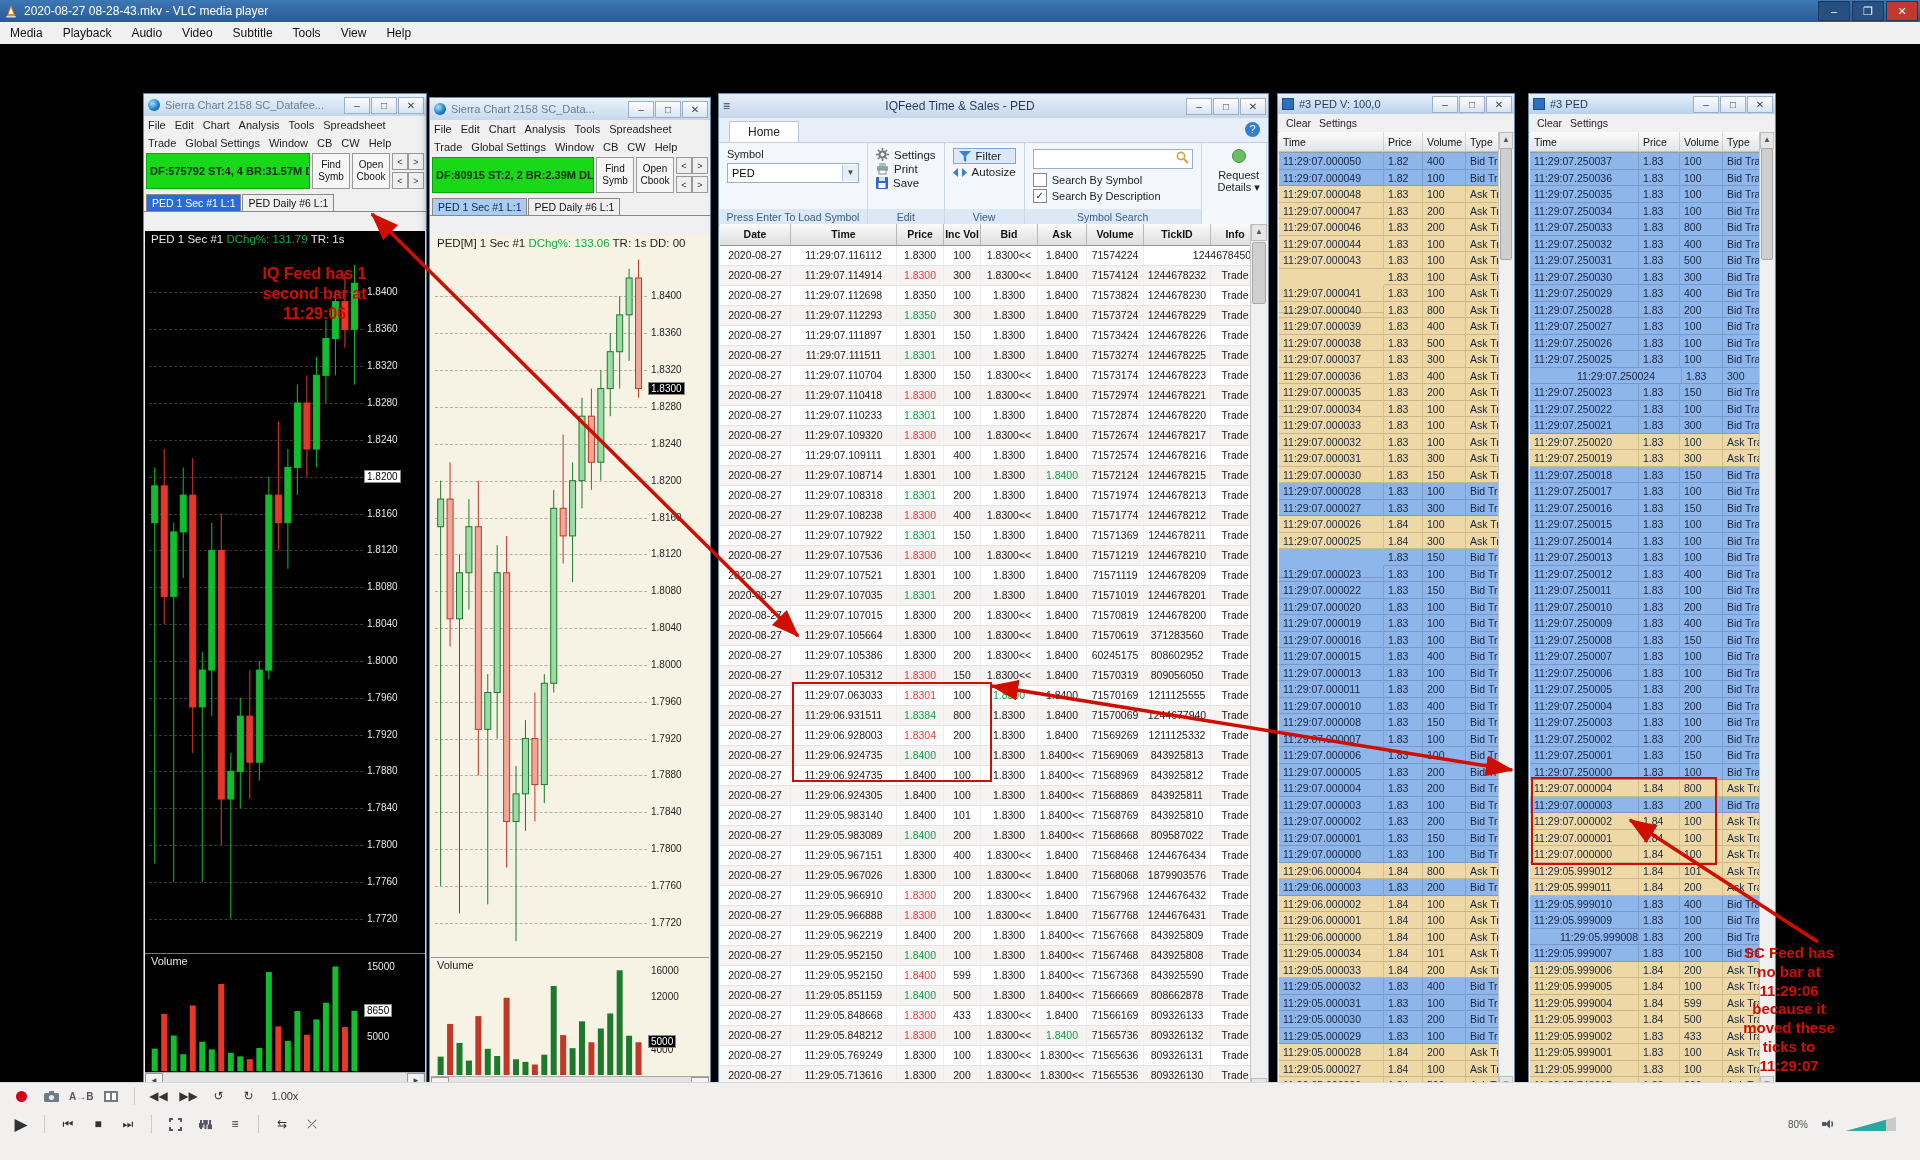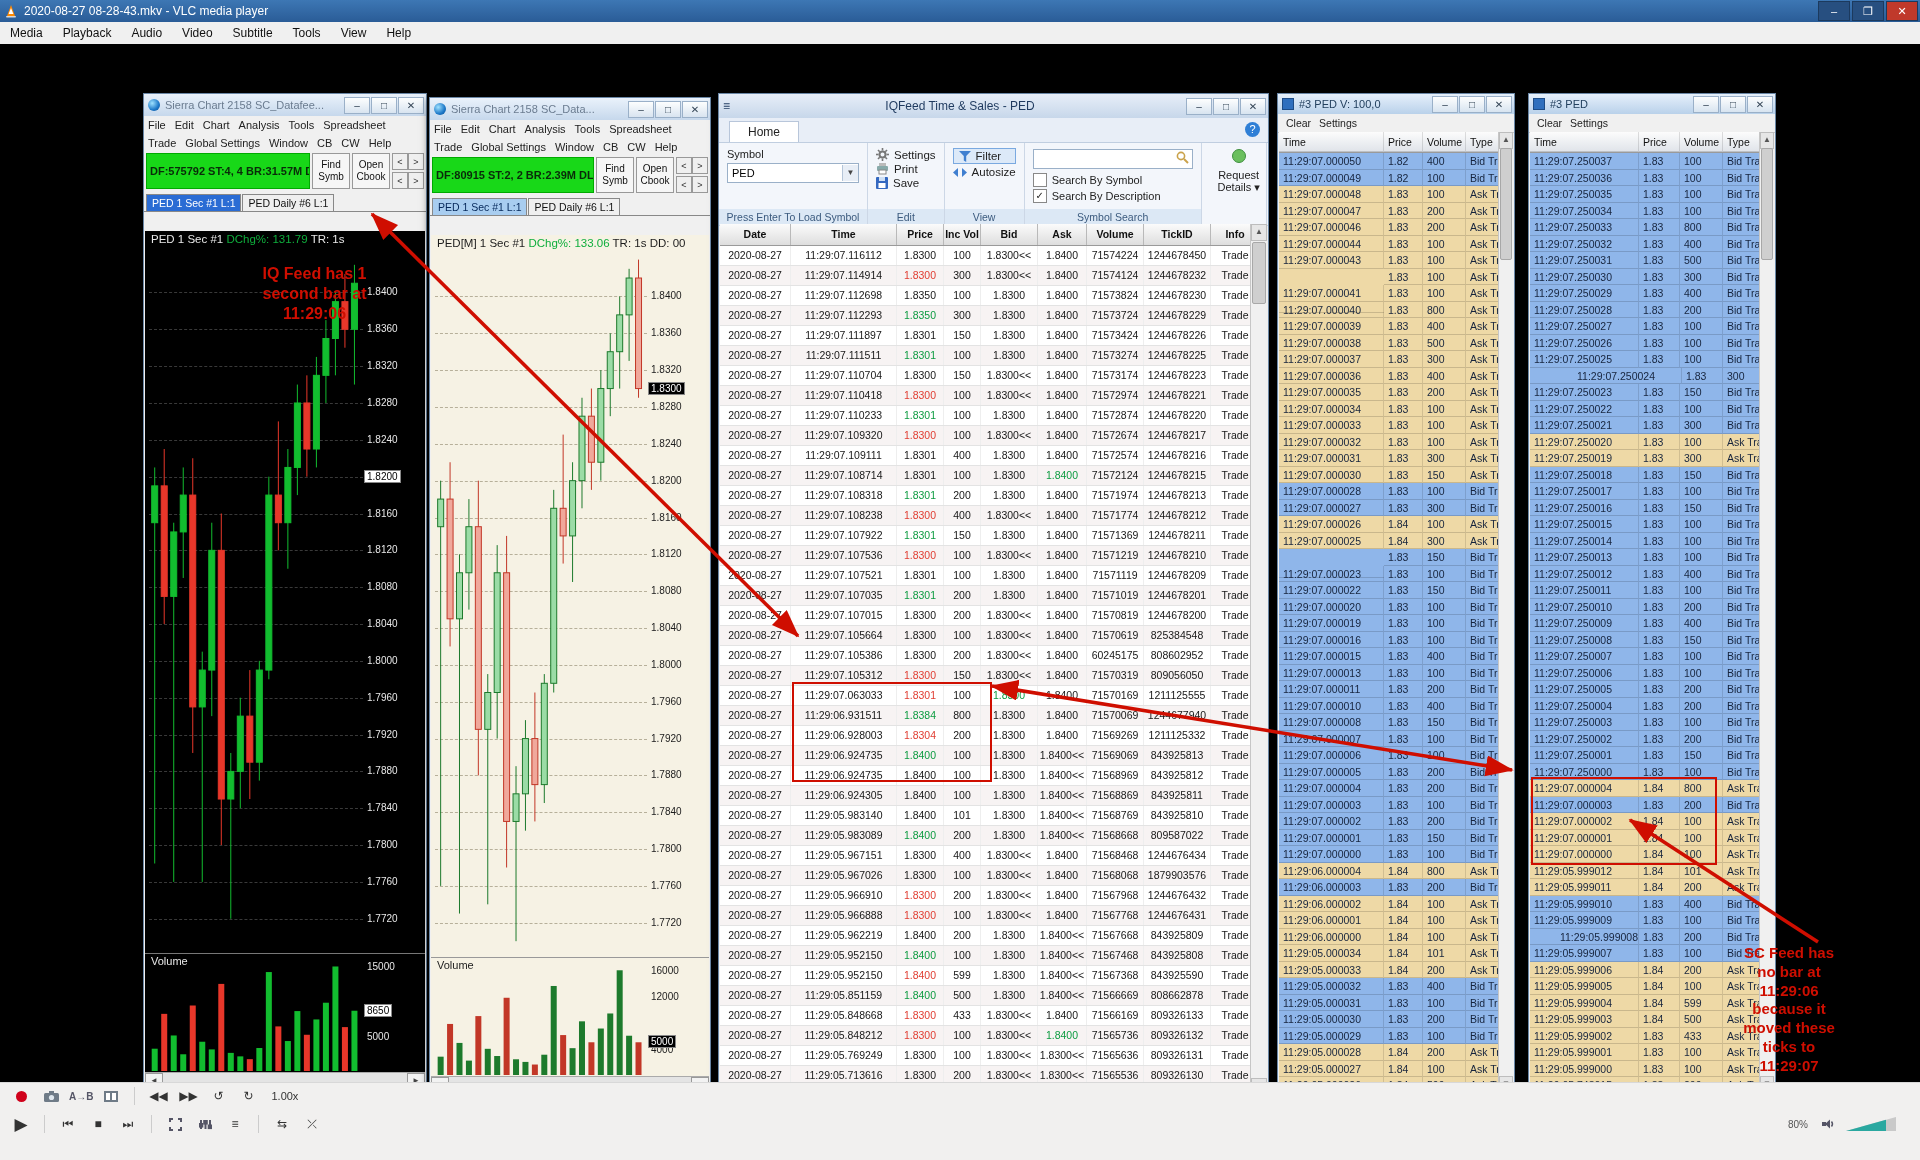--- a/index.html
+++ b/index.html
@@ -593,21 +593,21 @@
           <div class="icell" style="width: 48px;">Info</div>
         </div>
         <div class="irow">
           <div class="icell" style="width: 70px; color: rgb(22, 22, 22);">2020-08-27</div>
           <div class="icell" style="width: 105px; color: rgb(22, 22, 22);">11:29:07.116112</div>
           <div class="icell" style="width: 46px; color: rgb(22, 22, 22);">1.8300</div>
           <div class="icell" style="width: 36px; color: rgb(22, 22, 22);">100</div>
           <div class="icell" style="width: 56px; color: rgb(22, 22, 22);">1.8300&lt;&lt;</div>
           <div class="icell" style="width: 48px; color: rgb(22, 22, 22);">1.8400</div>
           <div class="icell" style="width: 56px; color: rgb(22, 22, 22);">71574224</div>
-          <div class="icell" style="width: 66px; color: rgb(22, 22, 22);">1244678450</div>
+          <div class="icell" style="width: 66px; color: rgb(22, 22, 22); margin-left: 45px;">1244678450</div>
           <div class="icell" style="width: 48px; color: rgb(22, 22, 22);">Trade</div>
         </div>
         <div class="irow alt">
           <div class="icell" style="width: 70px; color: rgb(22, 22, 22);">2020-08-27</div>
           <div class="icell" style="width: 105px; color: rgb(22, 22, 22);">11:29:07.114914</div>
           <div class="icell" style="width: 46px; color: rgb(224, 60, 49);">1.8300</div>
           <div class="icell" style="width: 36px; color: rgb(22, 22, 22);">300</div>
           <div class="icell" style="width: 56px; color: rgb(22, 22, 22);">1.8300&lt;&lt;</div>
           <div class="icell" style="width: 48px; color: rgb(22, 22, 22);">1.8400</div>
           <div class="icell" style="width: 56px; color: rgb(22, 22, 22);">71574124</div>
@@ -802,21 +802,21 @@
           <div class="icell" style="width: 48px; color: rgb(22, 22, 22);">Trade</div>
         </div>
         <div class="irow alt">
           <div class="icell" style="width: 70px; color: rgb(22, 22, 22);">2020-08-27</div>
           <div class="icell" style="width: 105px; color: rgb(22, 22, 22);">11:29:07.105664</div>
           <div class="icell" style="width: 46px; color: rgb(22, 22, 22);">1.8300</div>
           <div class="icell" style="width: 36px; color: rgb(22, 22, 22);">100</div>
           <div class="icell" style="width: 56px; color: rgb(22, 22, 22);">1.8300&lt;&lt;</div>
           <div class="icell" style="width: 48px; color: rgb(22, 22, 22);">1.8400</div>
           <div class="icell" style="width: 56px; color: rgb(22, 22, 22);">71570619</div>
-          <div class="icell" style="width: 66px; color: rgb(22, 22, 22);">825384548</div>
+          <div class="icell" style="width: 66px; color: rgb(22, 22, 22);">371283560</div>
           <div class="icell" style="width: 48px; color: rgb(22, 22, 22);">Trade</div>
         </div>
         <div class="irow">
           <div class="icell" style="width: 70px; color: rgb(22, 22, 22);">2020-08-27</div>
           <div class="icell" style="width: 105px; color: rgb(22, 22, 22);">11:29:07.105386</div>
           <div class="icell" style="width: 46px; color: rgb(22, 22, 22);">1.8300</div>
           <div class="icell" style="width: 36px; color: rgb(22, 22, 22);">200</div>
           <div class="icell" style="width: 56px; color: rgb(22, 22, 22);">1.8300&lt;&lt;</div>
           <div class="icell" style="width: 48px; color: rgb(22, 22, 22);">1.8400</div>
           <div class="icell" style="width: 56px; color: rgb(22, 22, 22);">60245175</div>

